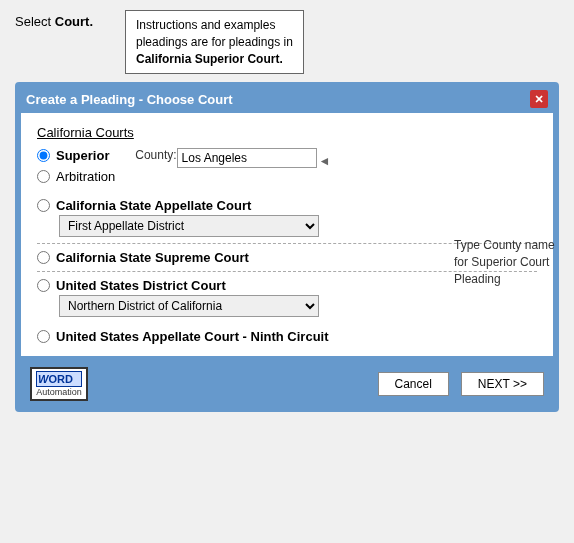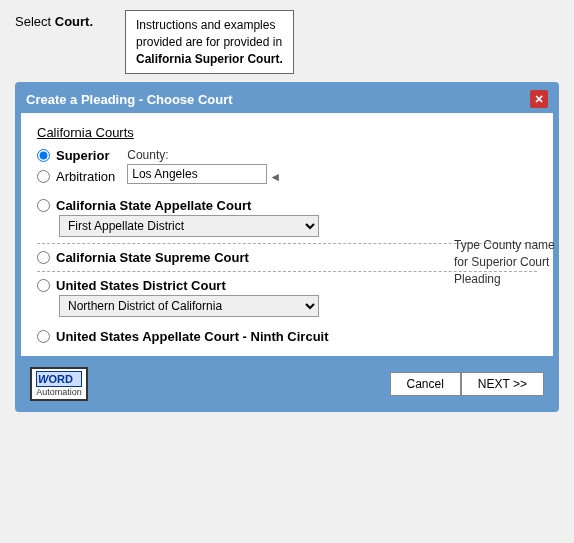--- a/index.html
+++ b/index.html
@@ -178,20 +178,21 @@
       border: 1px solid #003399;
       padding: 1px;
     }
     .word-logo .word-bottom {
       font-size: 9px;
       color: #333;
     }
 
     .footer-buttons {
       display: flex;
+      gap: 12px;
       padding-left: 33px;
     }
     .btn-cancel {
       background: white;
       border: 1px solid #888;
       padding: 4px 16px;
       font-size: 12px;
       cursor: pointer;
     }
     .btn-next {
@@ -210,21 +211,21 @@
   </style>
 </head>
 <body>
 
 <div class="top-area">
   <div class="select-court-label">
     Select <b>Court.</b>
   </div>
   <div class="instruction-box">
     <span>Instructions and examples</span><br>
-    <span>provided are for provided in</span><br>
+    <span>pleadings are for pleadings in</span><br>
     <span class="highlight">California Superior Court.</span>
   </div>
 </div>
 
 <div style="position: relative;">
   <div class="dialog-outer">
 
     <div class="dialog-titlebar">
       <span>Create a Pleading - Choose Court</span>
       <button class="dialog-close-btn">✕</button>
@@ -239,21 +240,21 @@
           <div class="radio-row">
             <input type="radio" name="court" id="superior" checked="" style="">
             <label for="superior" class="radio-label radio-label-bold">Superior</label>
           </div>
           <div class="radio-row" style="margin-top:4px;">
             <input type="radio" name="court" id="arbitration" style="">
             <label for="arbitration" class="radio-label">Arbitration</label>
           </div>
         </div>
 
-        <div style="margin-left:12px; display:flex; flex-direction:column;">
+        <div style="margin-left:20px; display:flex; flex-direction:row;">
           <div class="county-label-text">County:</div>
           <div style="display:flex; align-items:flex-end;">
             <input type="text" class="county-input" value="Los Angeles" style="">
             <span class="arrow-indicator">◄</span>
           </div>
         </div>
       </div>
 
       <div style="height:8px;"></div>
 

